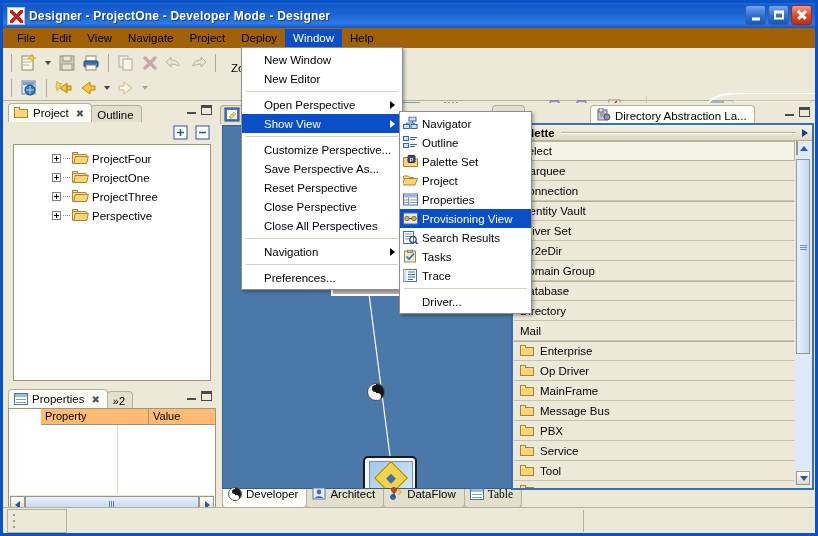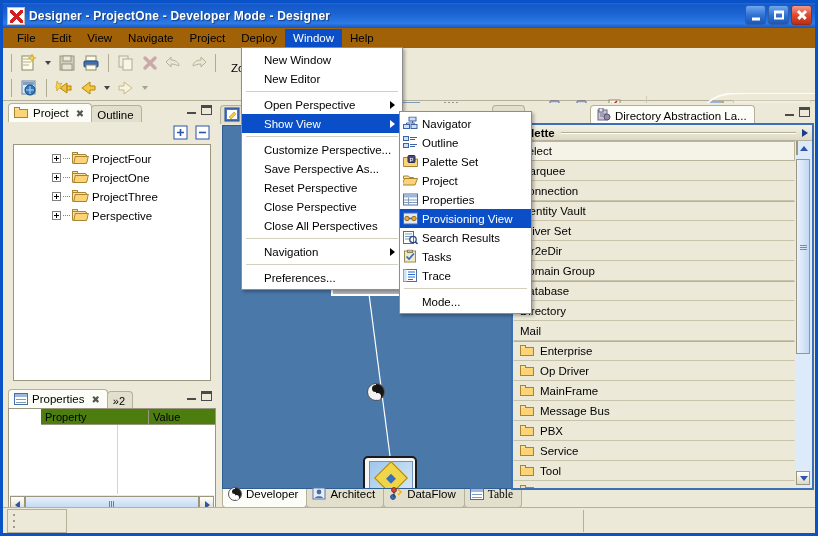--- a/index.html
+++ b/index.html
@@ -102,21 +102,21 @@
   }
   .plus:before{content:"";position:absolute;left:3px;top:1px;width:1px;height:5px;background:#000;}
   .plus:after{content:"";position:absolute;left:1px;top:3px;width:5px;height:1px;background:#000;}
   .dots { width:7px;height:1px; border-top:1px dotted #808080; margin-right:2px; flex:none;}
   .folder { width:16px;height:13px;position:relative;margin-right:4px;flex:none;}
   .folder .bk{position:absolute;left:0;top:2px;width:15px;height:10px;background:#fbe0a0;border:1px solid #a9842e;border-radius:1px 2px 1px 1px;}
   .folder .fr{position:absolute;left:2px;top:4px;width:14px;height:8px;background:#fcd477;border:1px solid #a9842e;transform:skewX(-12deg);border-radius:0 0 2px 2px;}
   .folder .tab{position:absolute;left:0;top:0px;width:6px;height:3px;background:#fbe0a0;border:1px solid #a9842e;border-bottom:none;border-radius:1px 1px 0 0;}
 
   
-  .prop-head { display:flex; height:16px; background:#4d7c0f; border-bottom:1px solid #9b9680;align-items:center;}
+  .prop-head { display:flex; height:16px; background:#fdba74; border-bottom:1px solid #9b9680;}
   .prop-head div { font-size:11px; padding:1px 4px; border-right:1px solid #9b9680; }
   .hscroll { position:absolute; left:1px; right:1px; bottom:1px; height:16px; background:#ece9d8; display:flex; align-items:center;}
   .hs-arrow{width:15px;height:15px;background:linear-gradient(to bottom,#fff,#dcd9c6);border:1px solid #9b9680;position:relative;}
   .hs-arrow:after{content:"";position:absolute;left:4px;top:4px;border-top:4px solid transparent;border-bottom:4px solid transparent;}
   .hs-arrow.l:after{border-right:5px solid #2d55a8;}
   .hs-arrow.r:after{border-left:5px solid #2d55a8; left:5px;}
   .hs-thumb{flex:1;height:15px;background:linear-gradient(to bottom,#e8f0fb,#bcd4f0);border:1px solid #9b9680;position:relative;}
   .hs-thumb:after{content:"";position:absolute;left:50%;top:4px;margin-left:-3px;width:6px;height:7px;
     background:repeating-linear-gradient(to right,#5b82c0 0 1px,transparent 1px 2px);}
 
@@ -788,17 +788,17 @@
         <span class="mico">
           <svg width="15" height="14" viewBox="0 0 15 14">
               <rect x="0.5" y="1" width="13" height="12" fill="#fff" stroke="#4a6fa8"></rect>
               <rect x="0.5" y="1" width="3" height="12" fill="#cfe0f5"></rect>
               <path d="M5 3.5h7M5 6h7M5 8.5h7M5 11h5" stroke="#2a6ad0"></path>
             </svg>
         </span>
         <span>Trace</span>
       </div>
       <div class="msep"></div>
-      <div class="mrow">Mode...</div>
+      <div class="mrow">Driver...</div>
     </div>
 
   </div>
 </div>
 
 </body></html>

